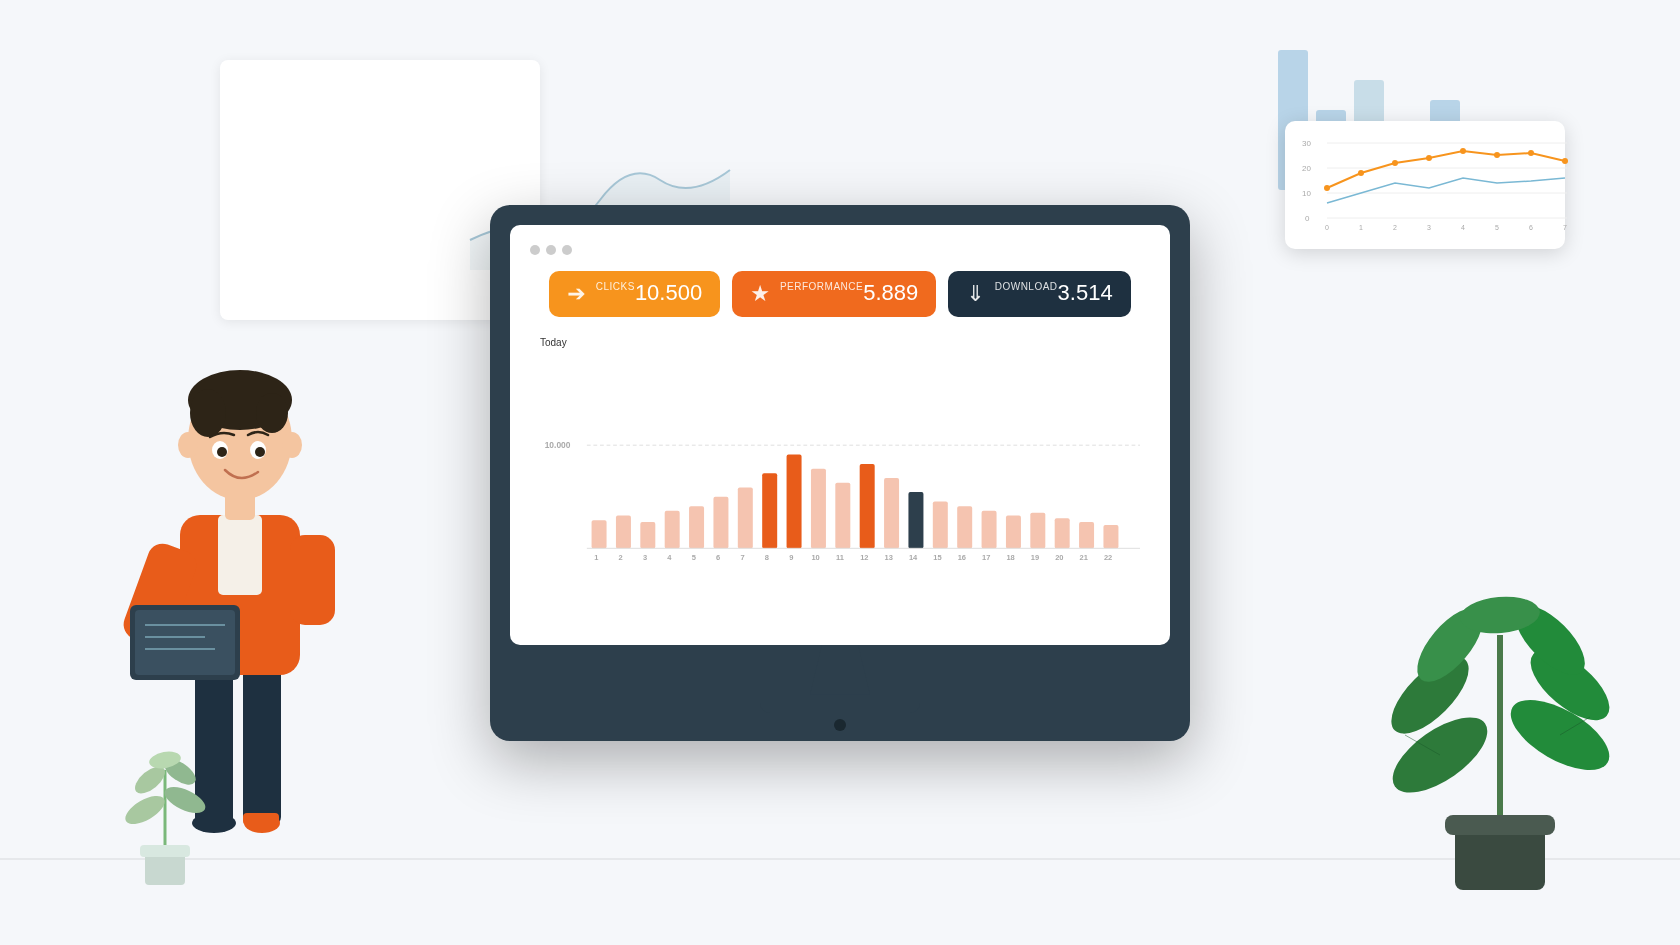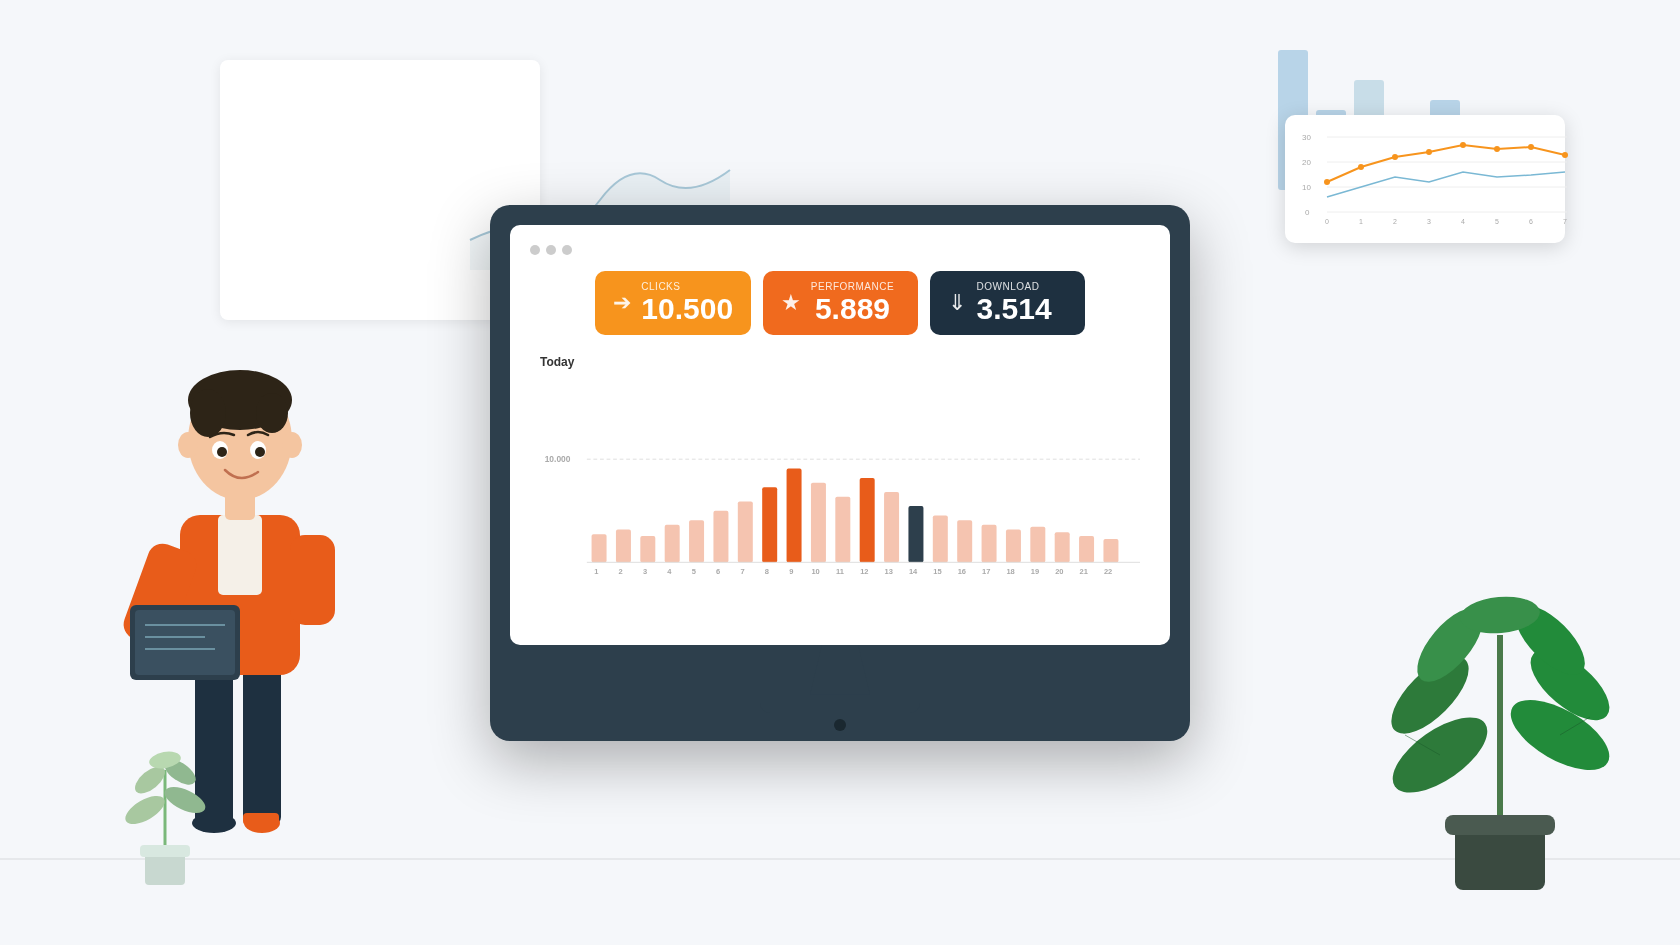--- a/index.html
+++ b/index.html
@@ -124,45 +124,45 @@
     .stat-card.download {
       background: #1e3040;
     }
     .stat-icon {
       font-size: 22px;
       color: white;
       opacity: 0.9;
     }
     .stat-text {
       display: flex;
-      flex-direction: column;
+      flex-direction: row;
     }
     .stat-label {
       font-size: 10px;
       color: rgba(255,255,255,0.85);
       text-transform: uppercase;
       letter-spacing: 0.5px;
     }
     .stat-value {
-      font-size: 30px;
-      font-weight: bold;
+      font-size: 22px;
+      font-weight: normal;
       color: white;
       line-height: 1.1;
       text-align: center;
     }
 
     
     .chart-area {
       padding: 0 10px;
     }
     .chart-title {
-      font-size: 12px;
-      font-weight: 700;
+      font-size: 10px;
+      font-weight: 400;
       color: #333;
-      margin-bottom: 13px;
+      margin-bottom: 20px;
     }
     .chart-container {
       position: relative;
       height: 220px;
       font-weight: bold;
     }
     .chart-svg {
       width: 100%;
       height: 100%;
     }
@@ -314,21 +314,21 @@
           </svg>
         </div>
       </div>
     </div>
     <div class="monitor-stand"></div>
     <div class="monitor-base"></div>
     <div class="monitor-camera"></div>
   </div>
 </div>
 
-<div class="floating-chart" style="position:absolute; right:115px; top:115px;">
+<div class="floating-chart" style="position:absolute; right:115px; top:121px;">
   <svg viewBox="0 0 280 100" width="280" height="100">
 
     <line x1="30" y1="10" x2="270" y2="10" stroke="#eee" stroke-width="1"></line>
     <line x1="30" y1="35" x2="270" y2="35" stroke="#eee" stroke-width="1"></line>
     <line x1="30" y1="60" x2="270" y2="60" stroke="#eee" stroke-width="1"></line>
     <line x1="30" y1="85" x2="270" y2="85" stroke="#eee" stroke-width="1"></line>
 
     <text x="5" y="13" font-size="8" fill="#aaa">30</text>
     <text x="5" y="38" font-size="8" fill="#aaa">20</text>
     <text x="5" y="63" font-size="8" fill="#aaa">10</text>

